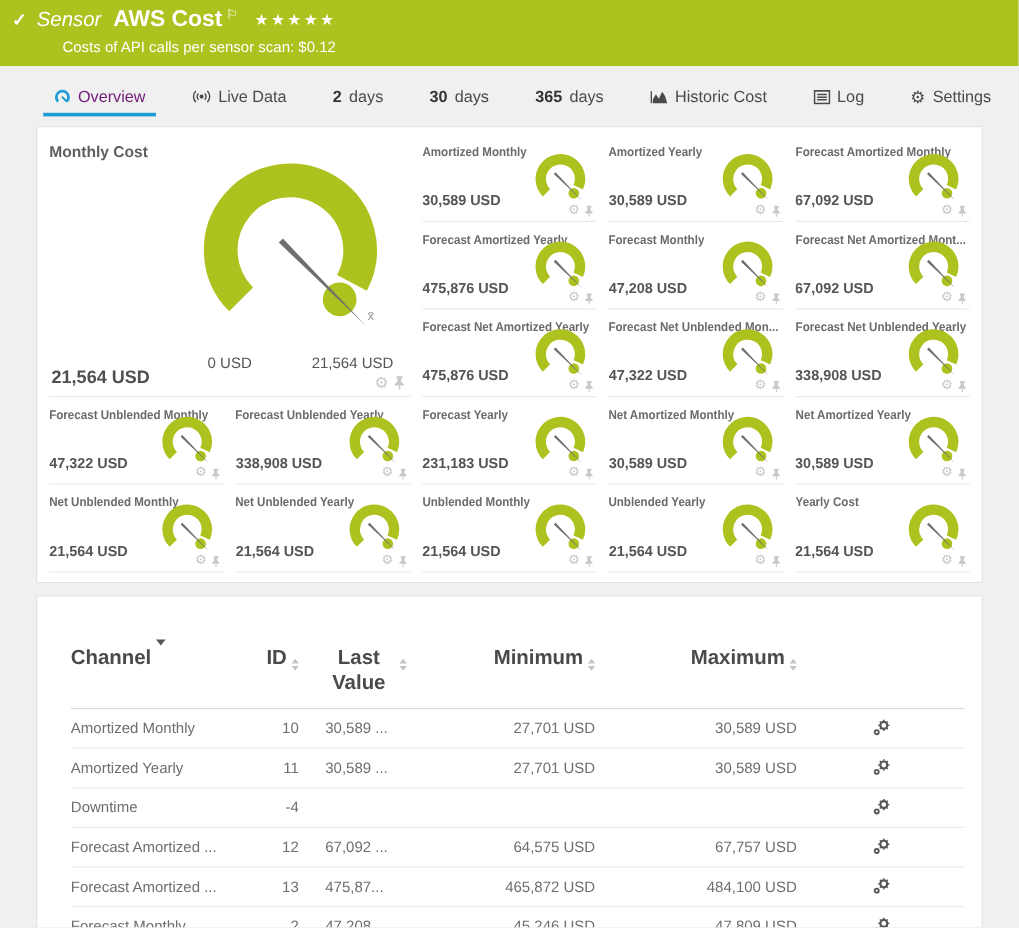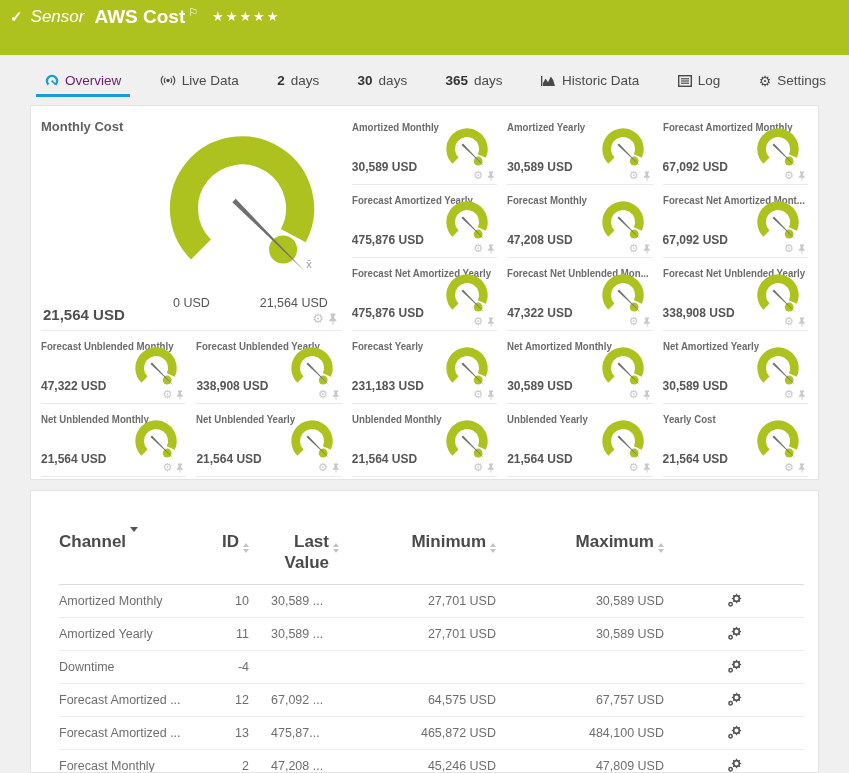--- a/index.html
+++ b/index.html
@@ -20,21 +20,21 @@
   .tabs { display:flex; align-items:flex-end; height:42px; padding:0 14px 0 36px; justify-content:space-between; }
   .tab { display:flex; align-items:center; gap:6px; padding:6px 9px 9px; font-size:13.5px; color:#4a4a4a; cursor:pointer; white-space:nowrap; }
   .tab.active { border-bottom:3px solid #1e9cd7; padding-bottom:6px; color:#701a75; }
   .tab-num { font-weight:bold; color:#333; }
   .tab-icon { display:inline-flex; align-items:center; line-height:1; }
 
   
   .content { padding:8px 30px 0; }
   .card { background:#fff; border:1px solid #e3e3e3; }
   .gauges-card { margin-bottom:10px; }
-  .gauge-grid { display:grid; grid-template-columns:repeat(5,1fr); grid-auto-rows:73px; column-gap:10px; padding:6px 10px 2px; }
+  .gauge-grid { display:grid; grid-template-columns:repeat(5,1fr); grid-auto-rows:73px; column-gap:10px; padding:6px 10px 8px; }
   .gcell { position:relative; border-bottom:1px solid #eaeaea; overflow:hidden; cursor:pointer; }
   .gcell.primary { grid-column:1/3; grid-row:1/4; }
 
   .cell-label { font-size:10.5px; font-weight:bold; color:#6b6b6b; padding-top:9px; white-space:nowrap; transform:scaleX(.92); transform-origin:left top; }
   .primary .cell-label { font-size:13px; padding-top:7px; color:#5f5f5f; transform:none; }
   .sg-svg { position:absolute; right:4px; top:13px; width:52px; height:52px; }
   .cell-value { position:absolute; left:0; bottom:10px; font-size:12px; font-weight:bold; color:#555; white-space:nowrap; }
   .cell-icons { position:absolute; right:2px; bottom:3px; display:flex; gap:4px; align-items:center; color:#c8c8c8; }
   .gear-glyph { font-size:11px; line-height:1; cursor:pointer; }
   .pin-ic { cursor:pointer; display:inline-flex; }
@@ -46,21 +46,21 @@
   .pg-icons { position:absolute; right:4px; bottom:5px; display:flex; gap:4px; align-items:center; color:#c8c8c8; }
   .pg-icons .gear-glyph { font-size:13px; }
   .pg-mean { position:absolute; right:30px; top:146px; font-size:11px; color:#9a9a9a; }
 
   
   .table-card { height:283px; padding:40px 14px 0 28px; overflow:hidden; }
   .t-grid { display:grid; grid-template-columns:130px 60px 110px 137px 168px 1fr; }
   .t-header { font-size:17px; font-weight:bold; color:#4a4a4a; padding-bottom:10px; border-bottom:1px solid #dcdcdc; align-items:start; }
   .th { display:flex; align-items:flex-start; gap:4px; cursor:pointer; line-height:1.25; }
   .th.al-r { justify-content:flex-end; }
-  .th.al-c { justify-content:center; text-align:right; }
+  .th.al-c { justify-content:center; text-align:center; }
   .th .lbl { max-width:60px; }
   .th.wide .lbl { max-width:none; }
   .sort-both { display:inline-flex; flex-direction:column; gap:2px; margin-top:2px; }
   .tri-u { width:0; height:0; border-left:3.5px solid transparent; border-right:3.5px solid transparent; border-bottom:4px solid #c3c3c3; }
   .tri-d { width:0; height:0; border-left:3.5px solid transparent; border-right:3.5px solid transparent; border-top:4px solid #c3c3c3; }
   .tri-desc { width:0; height:0; border-left:4px solid transparent; border-right:4px solid transparent; border-top:5px solid #555; margin-top:4px; }
   .t-row { height:33px; align-items:center; font-size:12.5px; color:#6e6e6e; border-bottom:1px solid #ececec; }
   .td.al-r { text-align:right; }
   .td.ch { cursor:pointer; white-space:nowrap; overflow:hidden; }
   .td.last { padding-left:22px; white-space:nowrap; }
@@ -73,20 +73,21 @@
 <div class="page">
 
   <header class="sensor-header">
     <div class="h-line1">
       <span class="check-ic">✓</span>
       <span class="kind">Sensor</span>
       <span class="title">AWS Cost</span>
       <span class="flag-ic">⚐</span>
       <span class="stars">★★★★★</span>
     </div>
+    <div class="h-line2">Costs of API calls per sensor scan: $0.12</div>
   </header>
 
   <nav class="tabs">
   <div class="tab active">
     <span class="tab-icon">
           <svg width="14" height="14" viewBox="0 0 14 14">
             <path d="M3.4 10.6 A5.1 5.1 0 1 1 10.6 10.6" fill="none" stroke="#1e9cd7" stroke-width="2.3"></path>
             <line x1="6.6" y1="6.6" x2="10.7" y2="10.7" stroke="#1e9cd7" stroke-width="1.6"></line>
           </svg>
         </span>
@@ -124,21 +125,21 @@
   </div>
 
   <div class="tab">
     <span class="tab-icon">
           <svg width="15" height="13" viewBox="0 0 15 13">
             <rect x="0" y="2" width="1.3" height="10" fill="#4a4a4a"></rect>
             <path d="M2 12 L2 9 L4.6 4.5 L7 8.2 L9.8 2.5 L12.2 6 L14 12 Z" fill="#4a4a4a"></path>
           </svg>
         </span>
 
-    <span class="tab-label">Historic Data</span>
+    <span class="tab-label">Historic Cost</span>
   </div>
 
   <div class="tab">
     <span class="tab-icon">
           <svg width="14" height="12" viewBox="0 0 14 12">
             <rect x="0.7" y="0.7" width="12.6" height="10.6" fill="none" stroke="#4a4a4a" stroke-width="1.4"></rect>
             <line x1="3" y1="3.8" x2="11" y2="3.8" stroke="#4a4a4a" stroke-width="1.2"></line>
             <line x1="3" y1="6" x2="11" y2="6" stroke="#4a4a4a" stroke-width="1.2"></line>
             <line x1="3" y1="8.2" x2="11" y2="8.2" stroke="#4a4a4a" stroke-width="1.2"></line>
           </svg>

